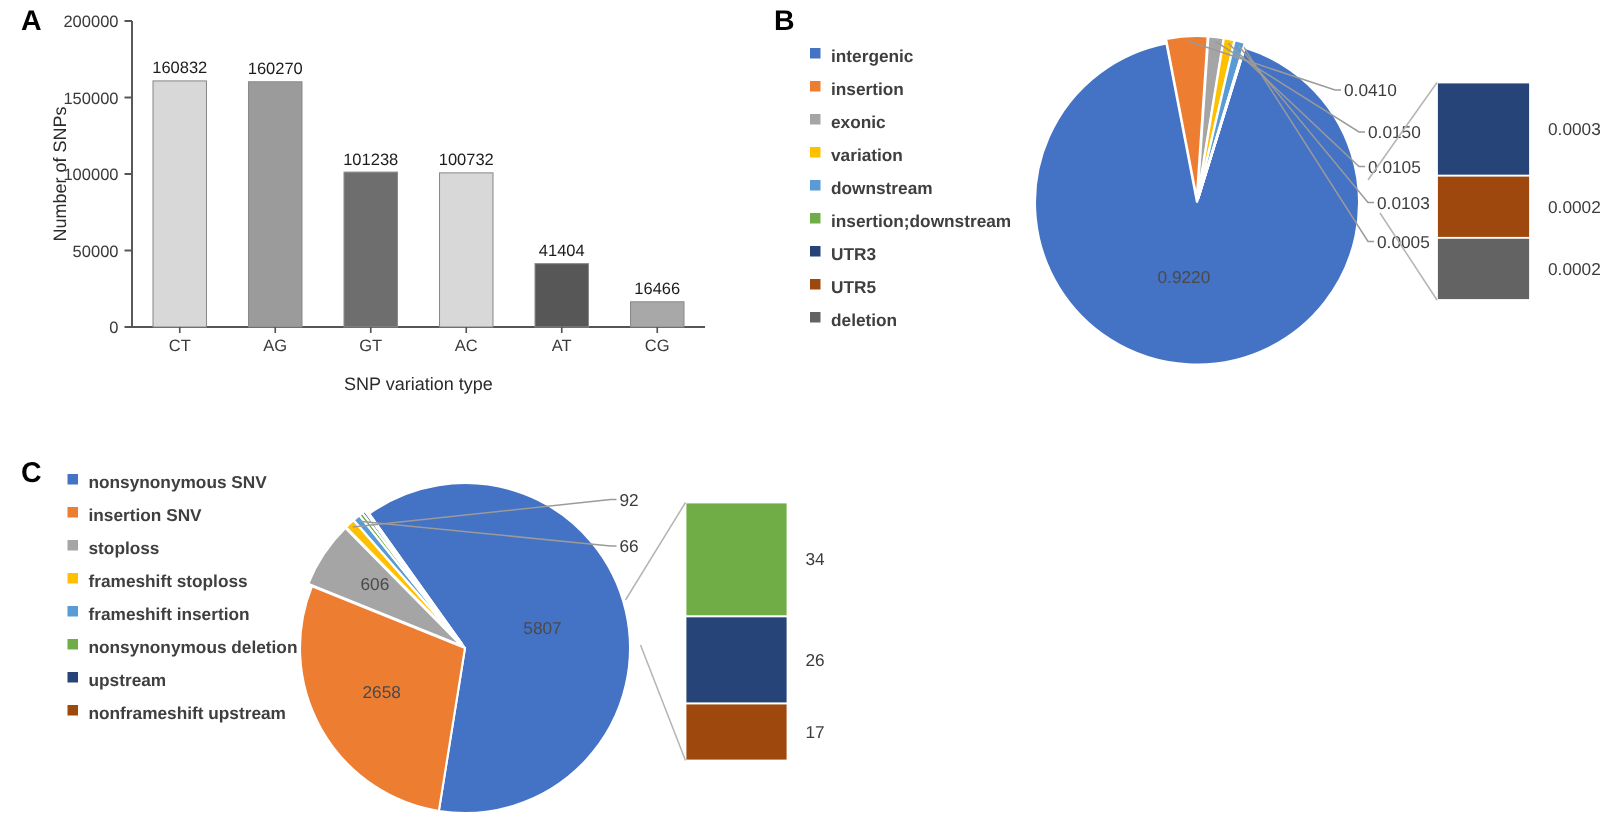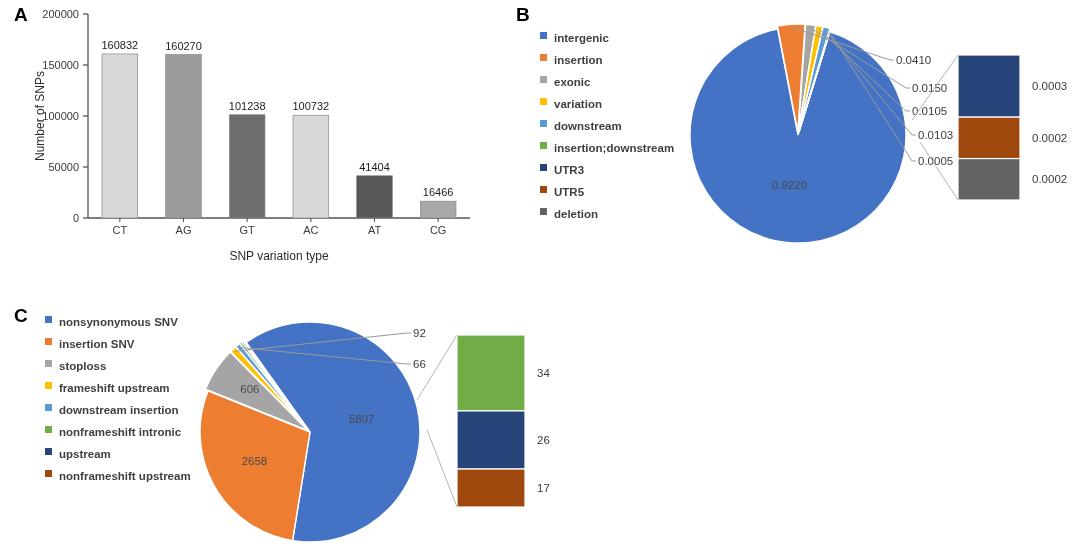--- a/index.html
+++ b/index.html
@@ -222,29 +222,29 @@
       <div class="legend-item">
         <span class="legend-swatch" style="background: rgb(237, 125, 49);"></span>
         <span class="legend-label">insertion SNV</span>
       </div>
       <div class="legend-item">
         <span class="legend-swatch" style="background: rgb(165, 165, 165);"></span>
         <span class="legend-label">stoploss</span>
       </div>
       <div class="legend-item">
         <span class="legend-swatch" style="background: rgb(255, 192, 0);"></span>
-        <span class="legend-label">frameshift upstream</span>
+        <span class="legend-label">frameshift stoploss</span>
       </div>
       <div class="legend-item">
         <span class="legend-swatch" style="background: rgb(91, 155, 213);"></span>
-        <span class="legend-label">downstream insertion</span>
+        <span class="legend-label">frameshift insertion</span>
       </div>
       <div class="legend-item">
         <span class="legend-swatch" style="background: rgb(112, 173, 71);"></span>
-        <span class="legend-label">nonframeshift intronic</span>
+        <span class="legend-label">nonsynonymous deletion</span>
       </div>
       <div class="legend-item">
         <span class="legend-swatch" style="background: rgb(38, 68, 120);"></span>
         <span class="legend-label">upstream</span>
       </div>
       <div class="legend-item">
         <span class="legend-swatch" style="background: rgb(158, 72, 14);"></span>
         <span class="legend-label">nonframeshift upstream</span>
       </div>
     </div>

